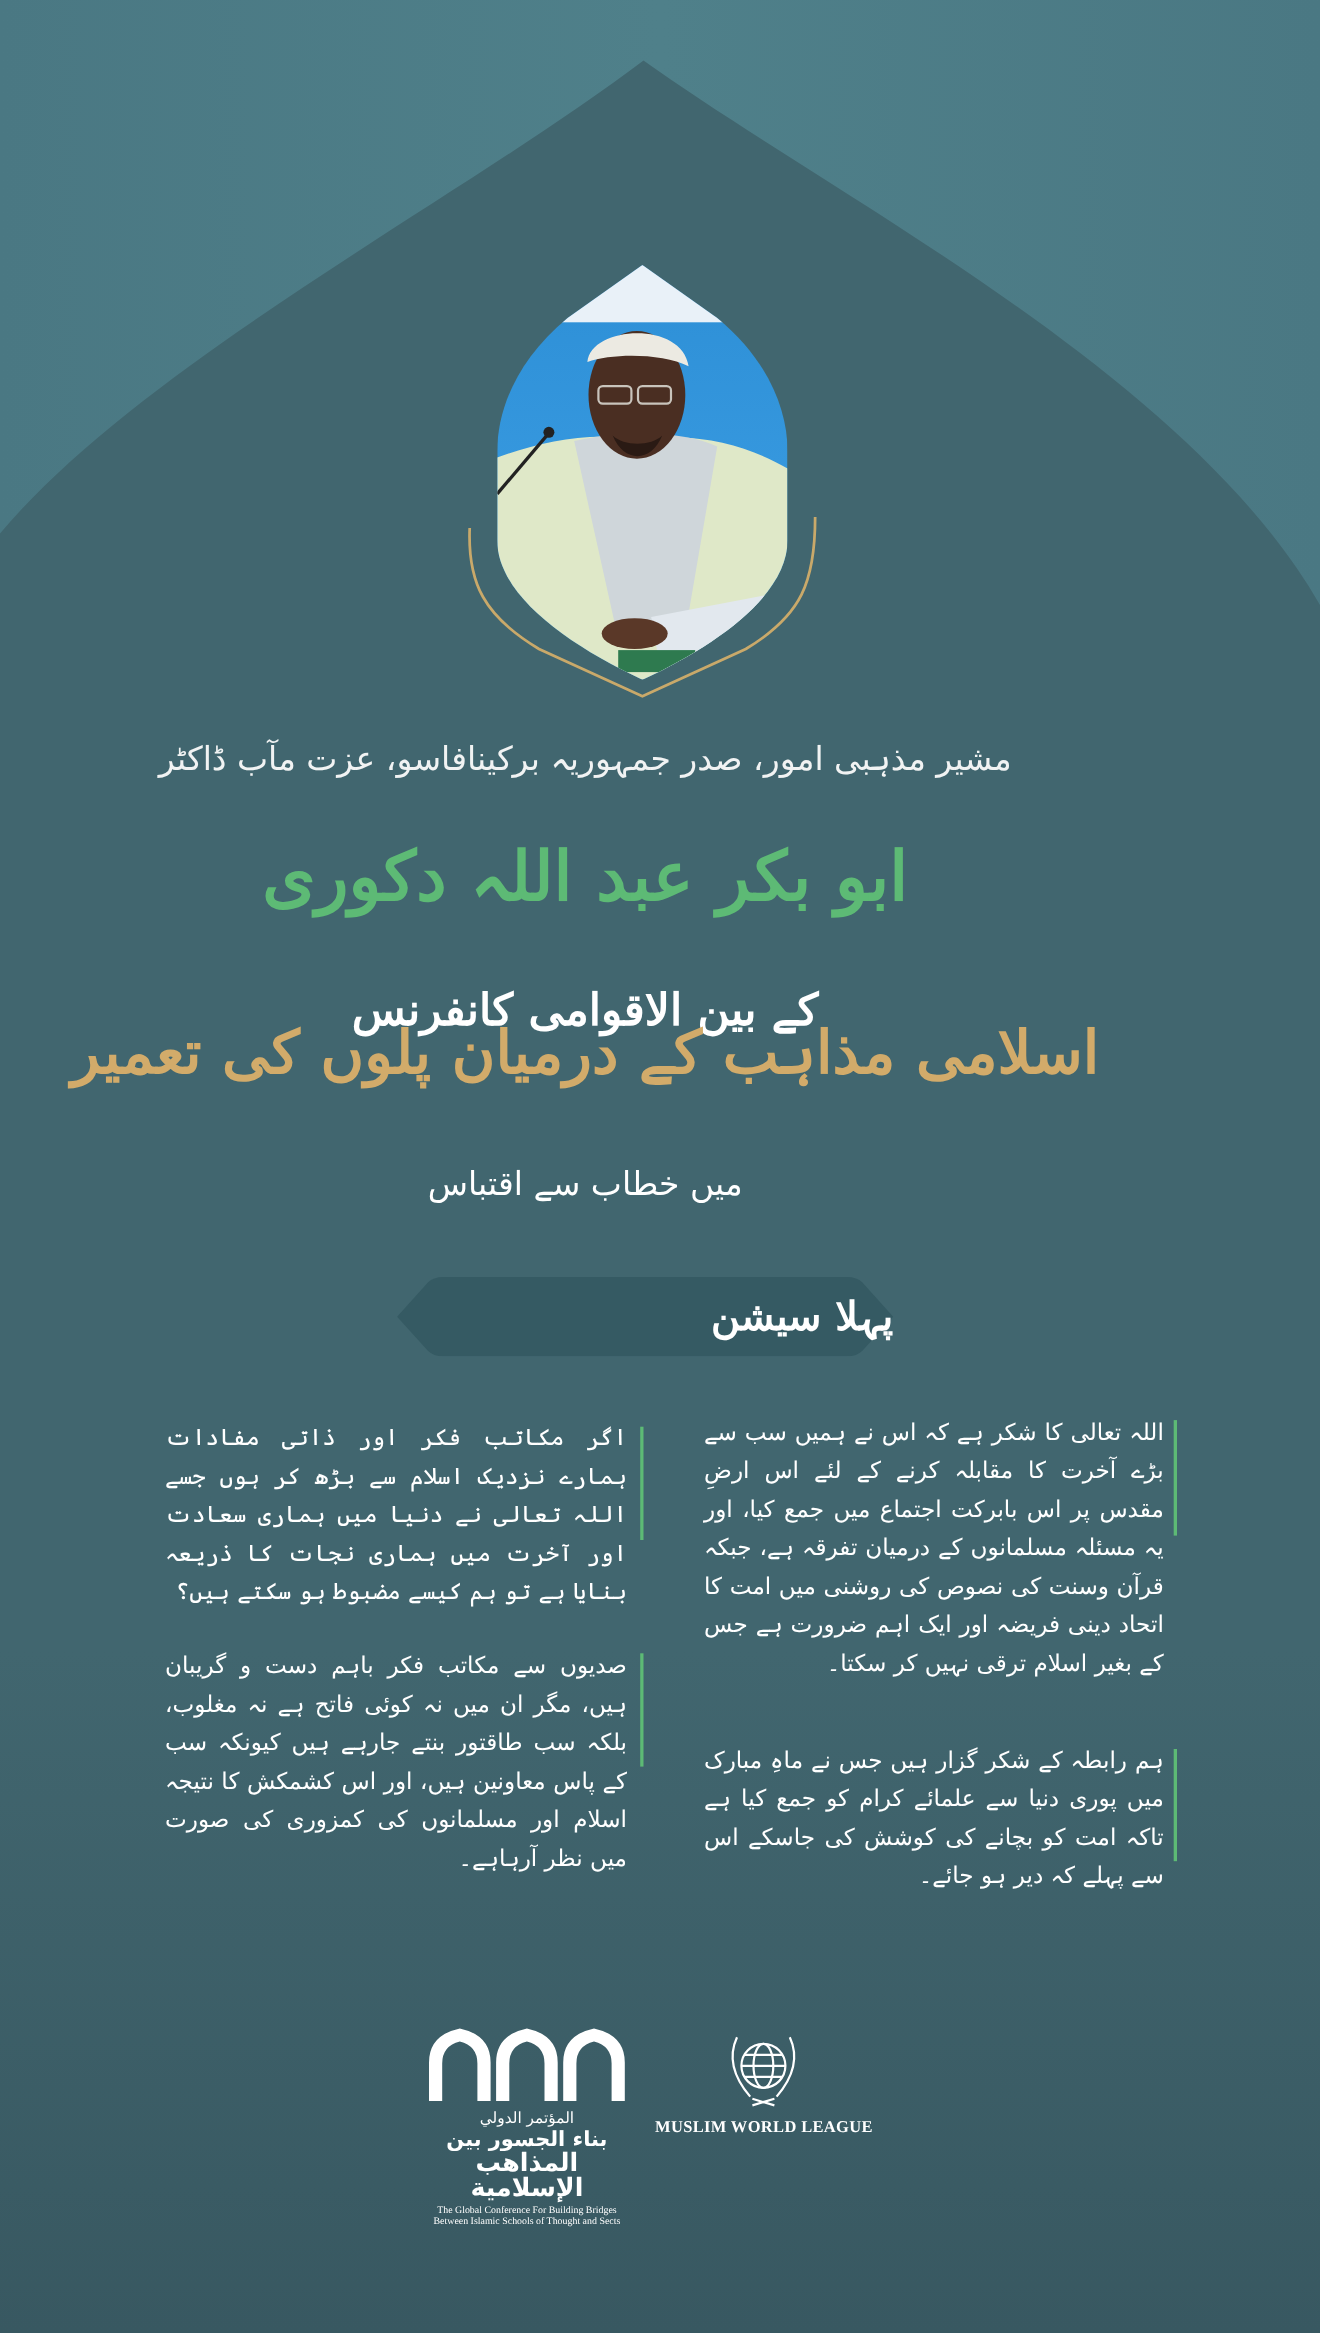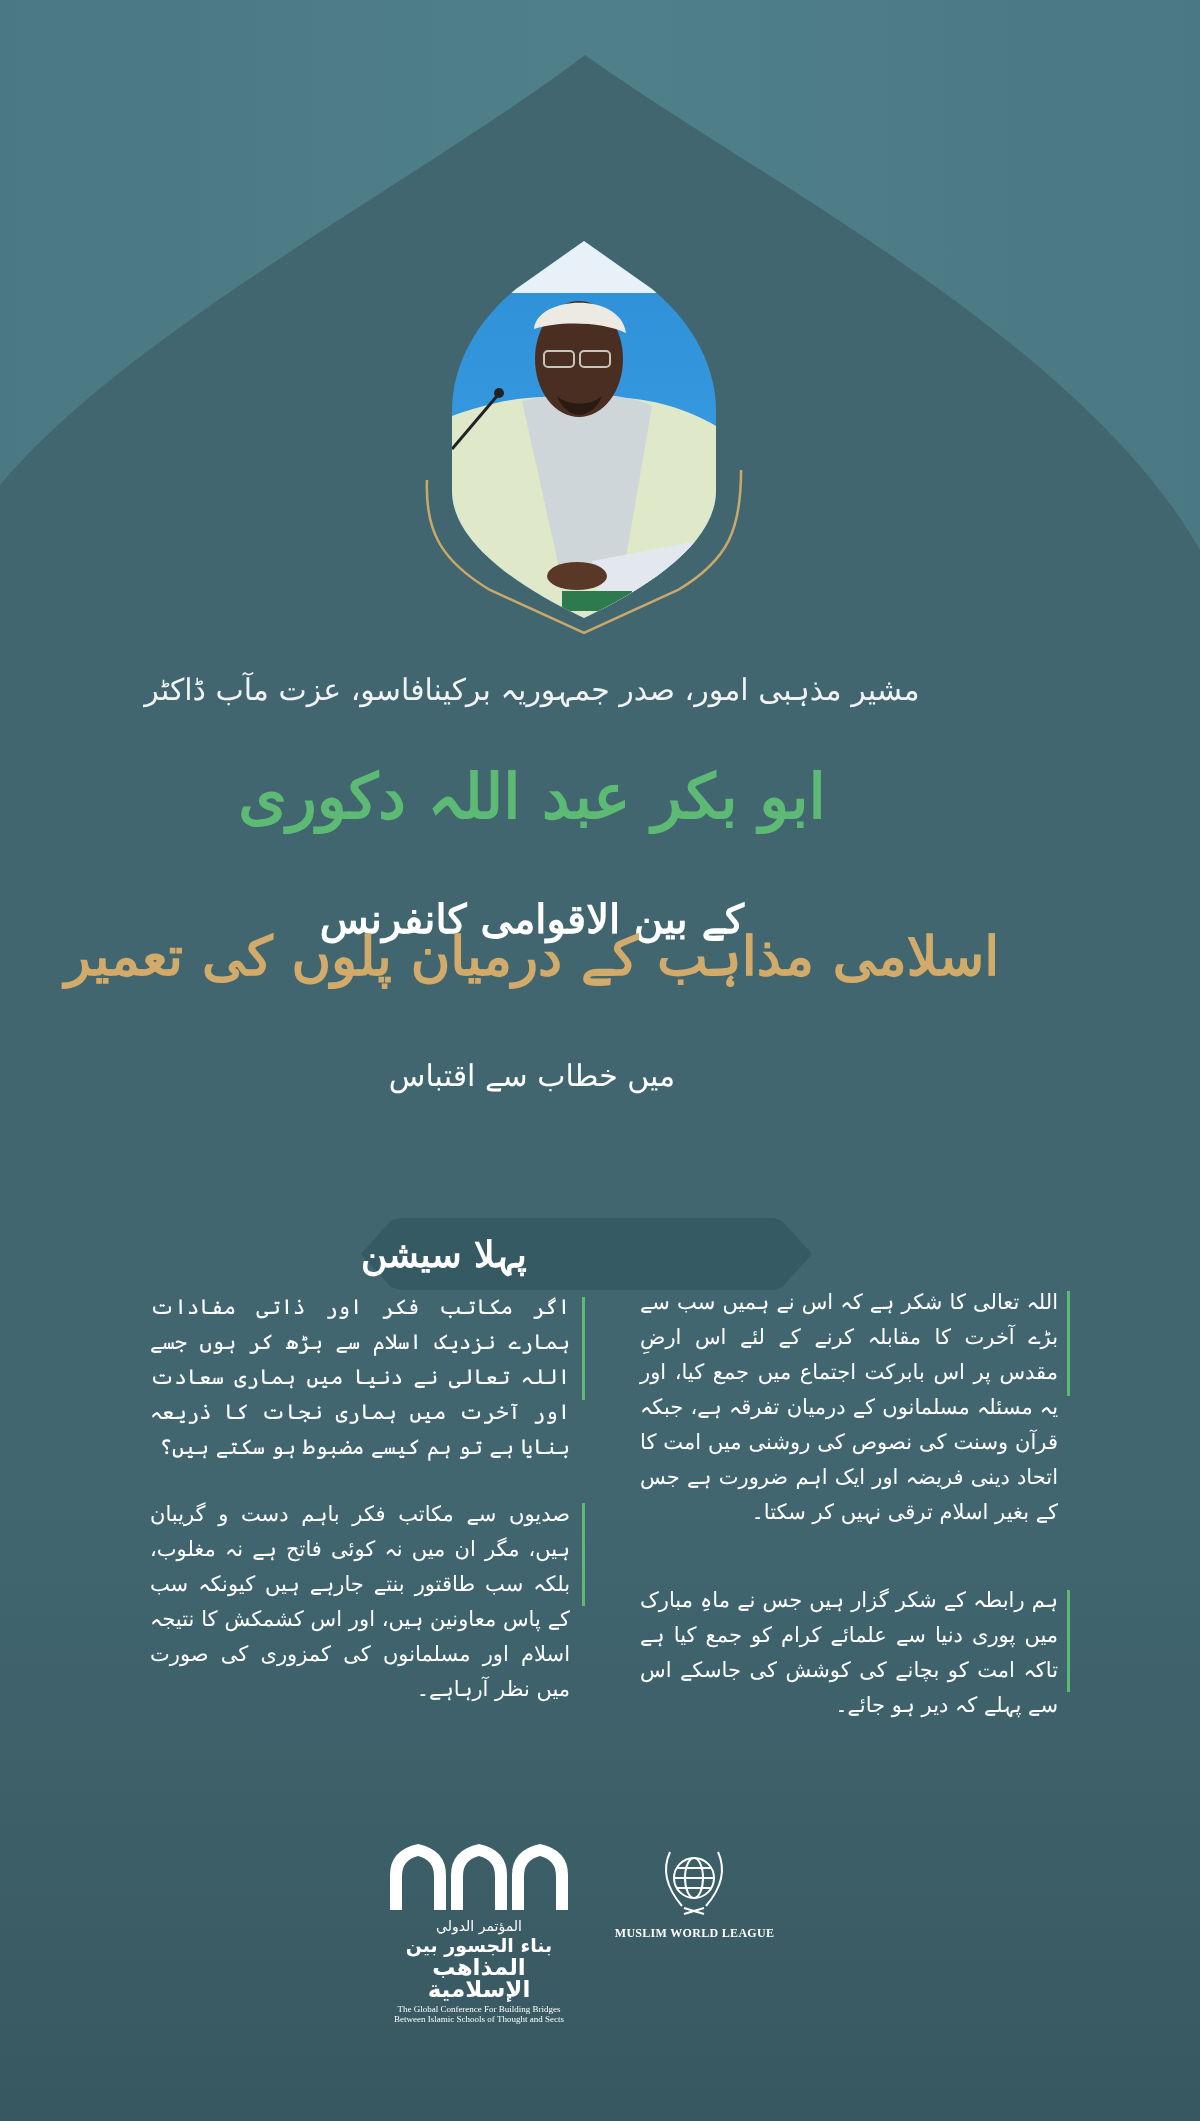--- a/index.html
+++ b/index.html
@@ -14,22 +14,22 @@
   .photo-wrap svg { width:100%; height:100%; display:block; }
   .gold-frame { position:absolute; left:420px; top:470px; width:328px; height:170px; }
   .line { position:absolute; left:0; width:1064px; text-align:center; direction:rtl; }
   .subtitle-top { top:672px; font-size:30px; color:#f1f3f3; font-family:"DejaVu Serif", serif; }
   .name { top:760px; font-size:62px; color:#5dba75; font-weight:bold; font-family:"DejaVu Serif", serif; }
   .conf-label { top:895px; font-size:40px; color:#ffffff; font-weight:bold; font-family:"DejaVu Serif", serif; }
   .conf-title { top:924px; font-size:54px; color:#d2ab6a; font-weight:bold; font-family:"DejaVu Serif", serif; }
   .excerpt { top:1058px; font-size:30px; color:#ffffff; font-family:"DejaVu Serif", serif; }
 
   .banner {
-    position:absolute; left:361px; top:1218px; width:451px; height:72px;
-    display:flex; align-items:center; justify-content:flex-start;
+    position:absolute; left:361px; top:1161px; width:451px; height:72px;
+    display:flex; align-items:center; justify-content:flex-end;
   }
   .banner svg { position:absolute; left:0; top:0; width:100%; height:100%; }
   .banner span { position:relative; font-size:36px; color:#ffffff; font-weight:bold; direction:rtl; font-family:"DejaVu Serif", serif; }
 
   .col-block { position:absolute; direction:rtl; text-align:justify; color:#ffffff;
     font-size:21px; line-height:35px; font-family:"DejaVu Serif", serif; }
   .bar { position:absolute; width:3px; background:#5dba75; }
 
   .logo-bridges { position:absolute; left:378px; top:1840px; width:202px; }
   .logo-mwl { position:absolute; left:592px; top:1840px; width:205px; }
@@ -148,14 +148,14 @@
       <ellipse cx="102" cy="38" rx="9" ry="20"></ellipse>
       <line x1="82" y1="38" x2="122" y2="38"></line>
       <line x1="85" y1="28" x2="119" y2="28"></line>
       <line x1="85" y1="48" x2="119" y2="48"></line>
       <path d="M 78 12 Q 66 38 90 66"></path>
       <path d="M 126 12 Q 138 38 114 66"></path>
       <line x1="92" y1="68" x2="112" y2="74"></line>
       <line x1="112" y1="68" x2="92" y2="74"></line>
     </g>
   </svg>
-  <div class="logo-en" style="font-size:12px; font-weight:bold; letter-spacing:0.3px; margin-top:4px;">MUSLIM WORLD LEAGUE</div>
+  <div class="logo-en" style="font-size:15px; font-weight:bold; letter-spacing:0.3px; margin-top:4px;">MUSLIM WORLD LEAGUE</div>
 </div>
 
 </body></html>

